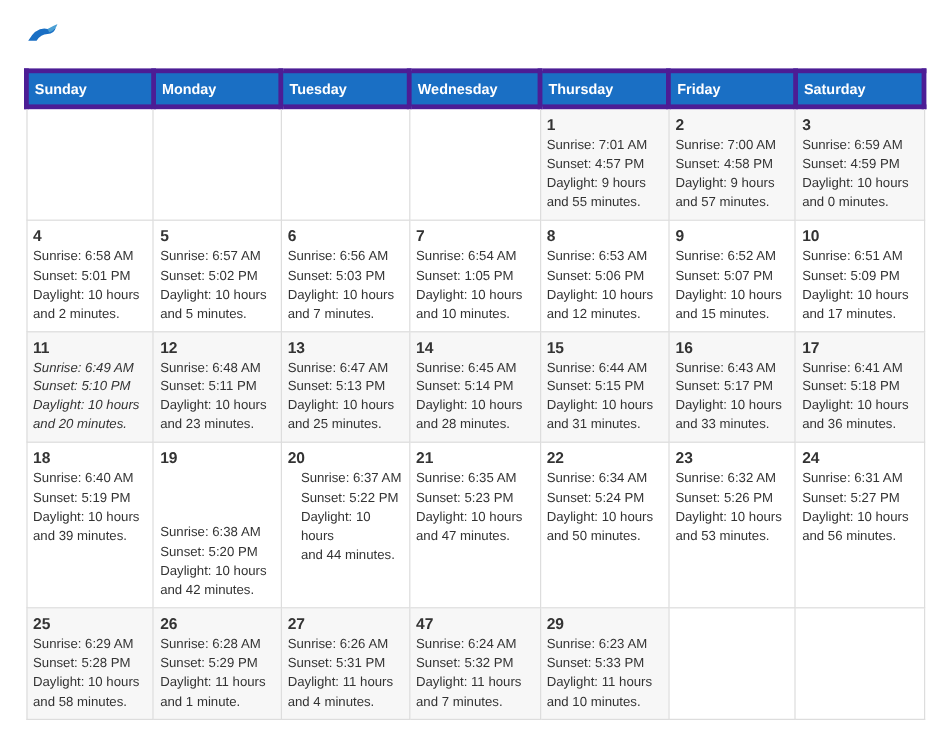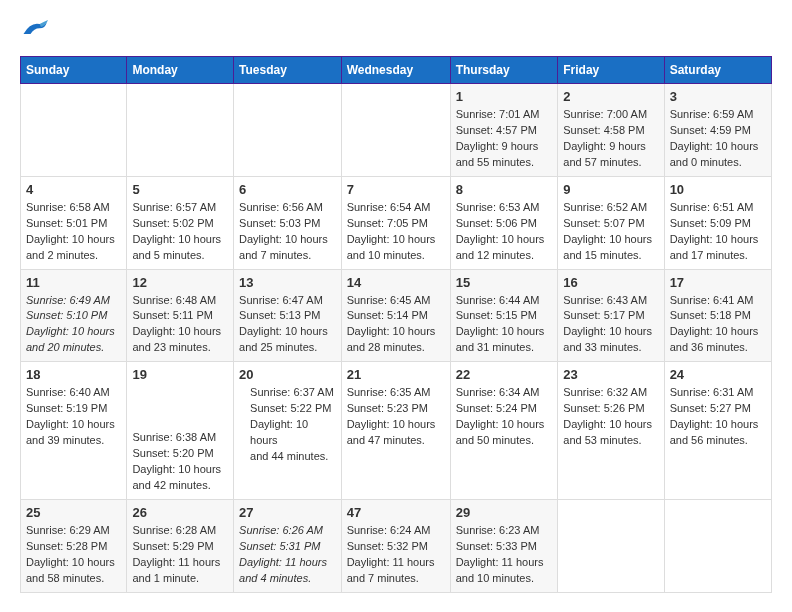--- a/index.html
+++ b/index.html
@@ -57,21 +57,21 @@
     }
     thead tr {
       background-color: #1a6fc4;
       color: #fff;
     }
     thead th {
       padding: 6px 5px;
       text-align: left;
       font-size: 12px;
       font-weight: bold;
-      border: 1px solid #4c1d95;
+      border: 4px solid #4c1d95;
     }
     tbody tr {
       border-bottom: 1px solid #ccc;
     }
     tbody td {
       vertical-align: top;
       padding: 5px 5px;
       border: 1px solid #ddd;
       height: 82px;
       width: 113px;
@@ -181,21 +181,21 @@
           <td>
             <span class="day-number">6</span>
             <div class="day-info" style="white-space: pre-line;">Sunrise: 6:56 AM
 Sunset: 5:03 PM
 Daylight: 10 hours
 and 7 minutes.</div>
           </td>
           <td>
             <span class="day-number">7</span>
             <div class="day-info" style="white-space: pre-line;">Sunrise: 6:54 AM
-Sunset: 7:05 PM
+Sunset: 1:05 PM
 Daylight: 10 hours
 and 10 minutes.</div>
           </td>
           <td>
             <span class="day-number">8</span>
             <div class="day-info" style="white-space: pre-line;">Sunrise: 6:53 AM
 Sunset: 5:06 PM
 Daylight: 10 hours
 and 12 minutes.</div>
           </td>
@@ -326,21 +326,21 @@
           </td>
           <td>
             <span class="day-number">26</span>
             <div class="day-info" style="white-space: pre-line;">Sunrise: 6:28 AM
 Sunset: 5:29 PM
 Daylight: 11 hours
 and 1 minute.</div>
           </td>
           <td>
             <span class="day-number">27</span>
-            <div class="day-info" style="white-space: pre-line; font-style: italic;">Sunrise: 6:26 AM
+            <div class="day-info" style="white-space: pre-line;">Sunrise: 6:26 AM
 Sunset: 5:31 PM
 Daylight: 11 hours
 and 4 minutes.</div>
           </td>
           <td>
             <span class="day-number">47</span>
             <div class="day-info" style="white-space: pre-line;">Sunrise: 6:24 AM
 Sunset: 5:32 PM
 Daylight: 11 hours
 and 7 minutes.</div>

